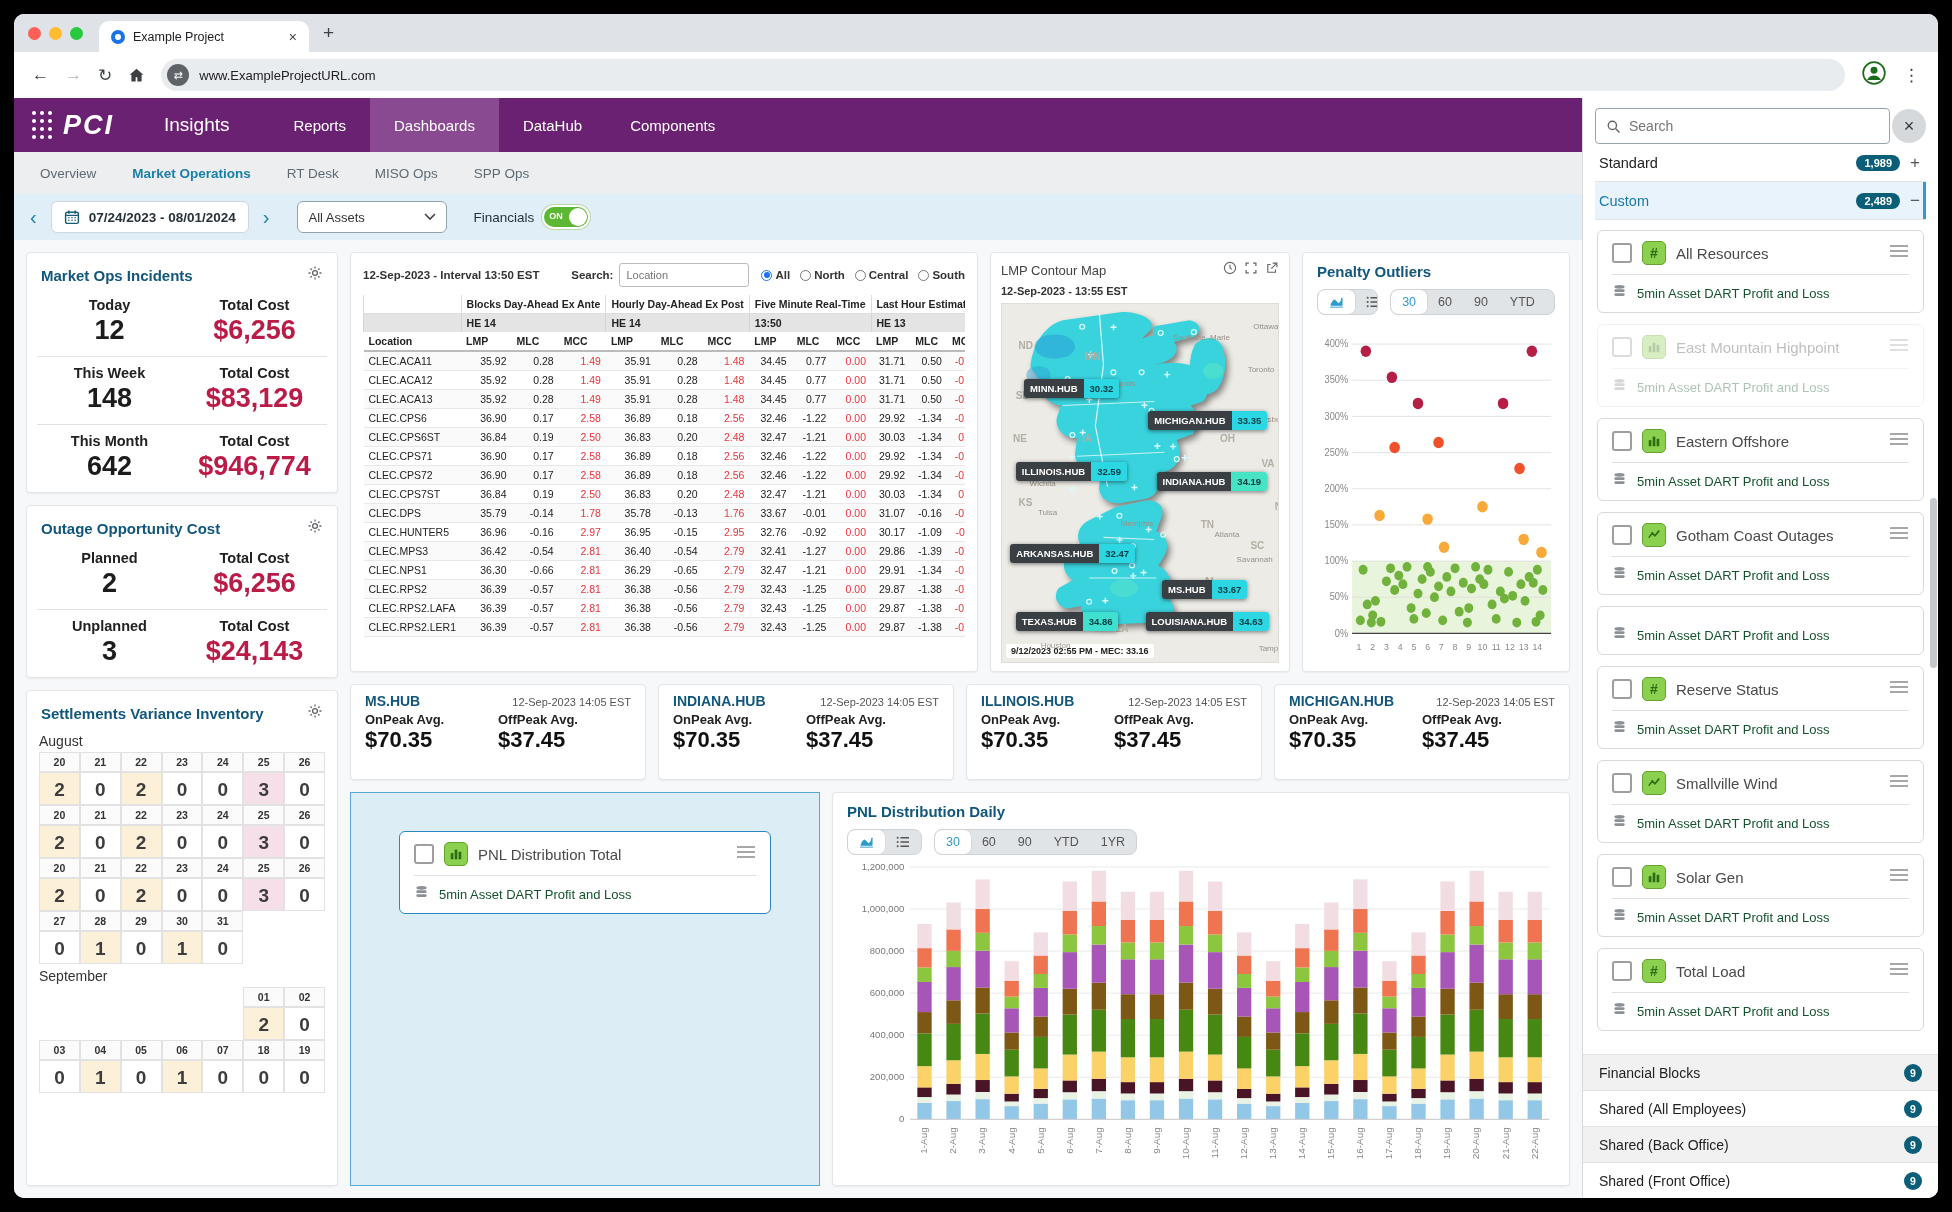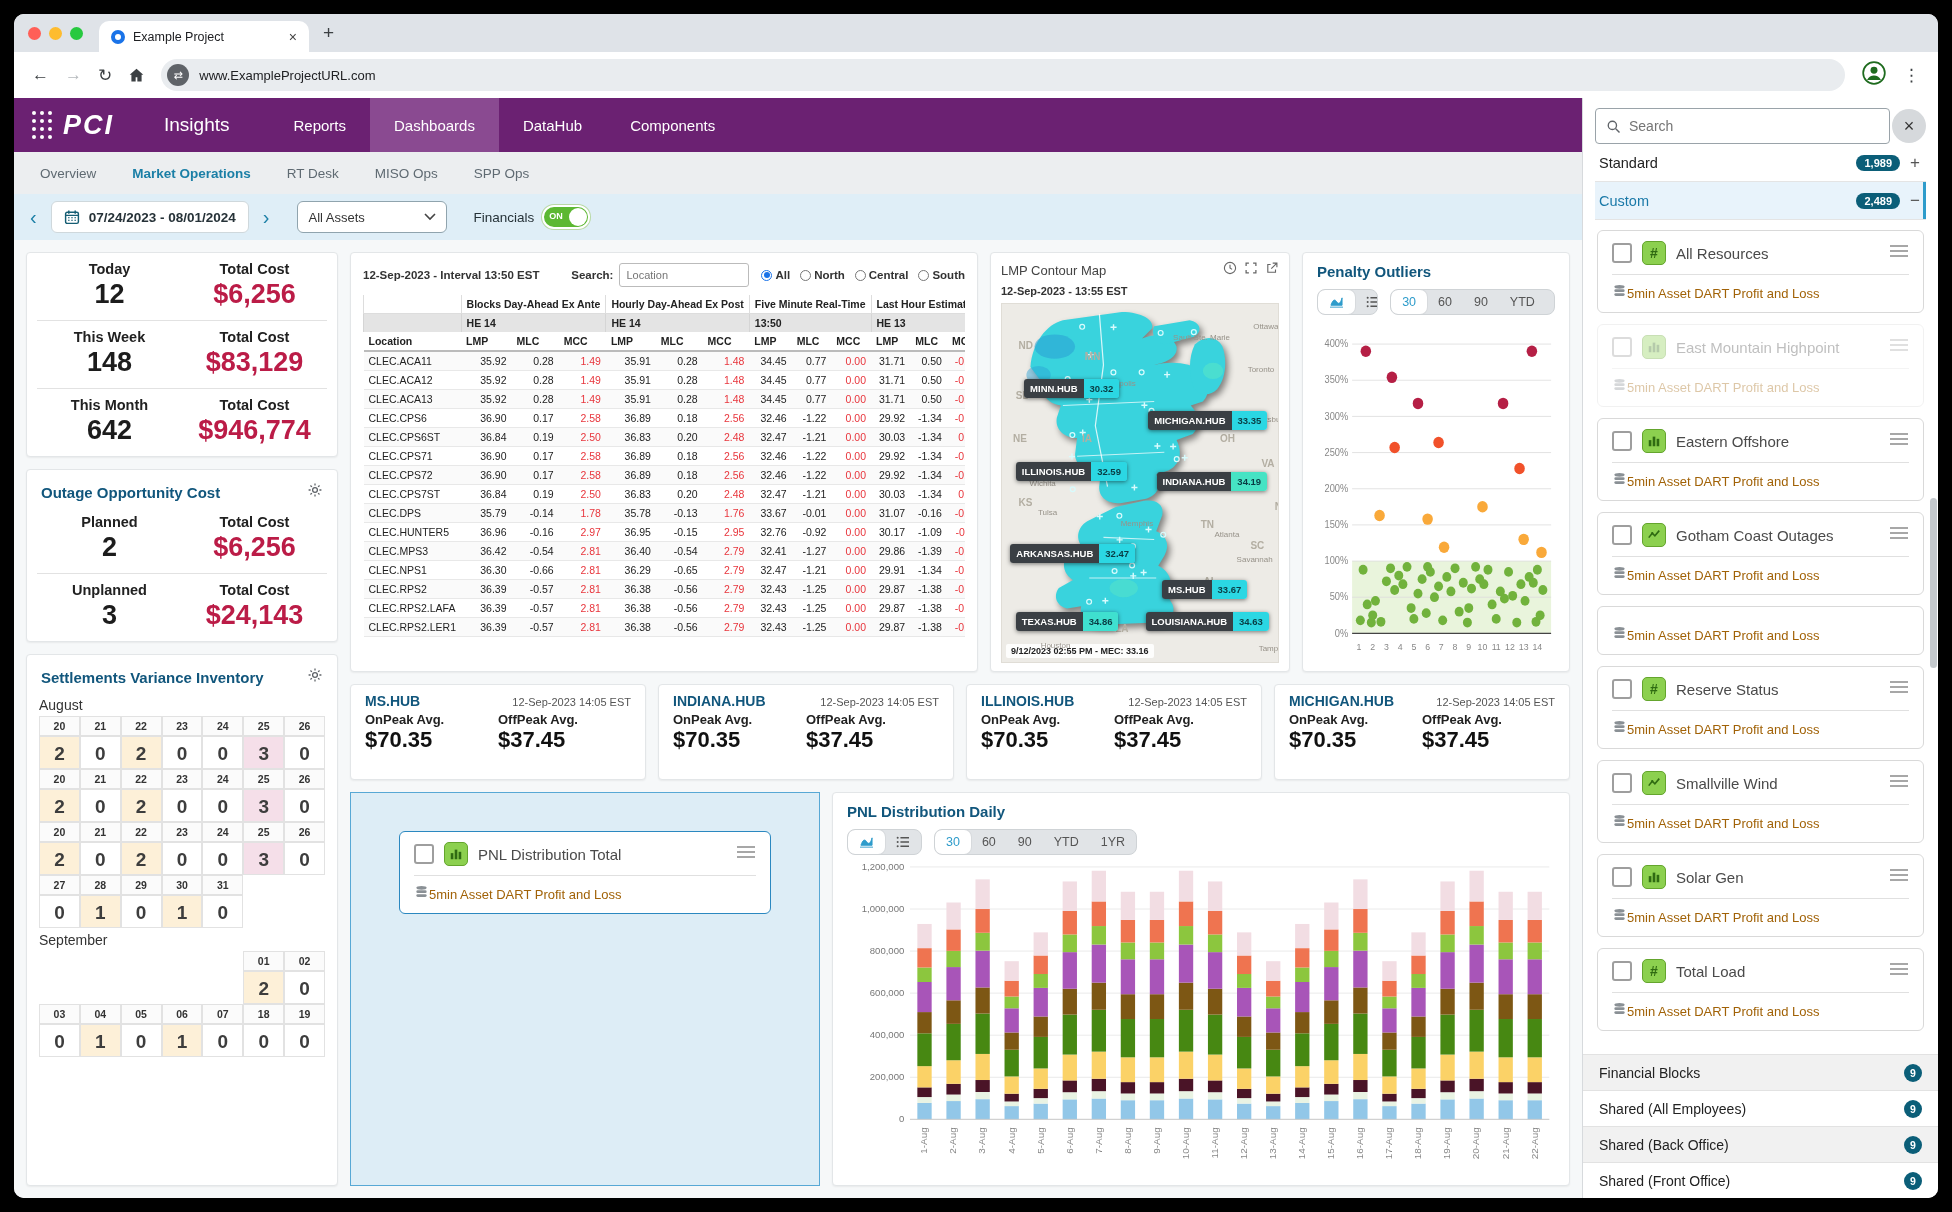--- a/index.html
+++ b/index.html
@@ -125,21 +125,21 @@
   
   .bottomrow{display:flex;gap:12px;flex:1;min-height:0}
   .selpanel{width:470px;background:#ddedf6;border:1px solid #57a8d5;flex:none;display:flex;justify-content:center;align-items:flex-start;padding-top:38px}
   .wcard{background:#fff;border:1px solid #d9d9d9;border-radius:6px;padding:10px 14px}
   .wcard.sel{border-color:#2b88c0;width:372px}
   .wtop{display:flex;align-items:center;gap:10px;border-bottom:1px solid #e0e0e0;padding-bottom:9px}
   .cbox{width:20px;height:20px;border:2px solid #9e9e9e;border-radius:3px;background:#fff;flex:none}
   .wicon{width:24px;height:24px;border-radius:5px;background:#8cd04f;border:1px solid #64a52d;display:flex;align-items:center;justify-content:center;flex:none;font-weight:bold;color:#2f6b12;font-size:14px}
   .wtitle{font-size:15px;color:#4a4a4a;flex:1;white-space:nowrap;overflow:hidden}
   .drag{flex:none}
-  .wsub{display:flex;gap:0;align-items:center;padding-top:9px;color:#a16207;font-size:13px}
+  .wsub{display:flex;gap:10px;align-items:center;padding-top:9px;color:#14532d;font-size:13px}
   .disabled{opacity:.35}
   
   .sidebar{width:356px;background:#fff;border-left:1px solid #d7dadd;display:flex;flex-direction:column;padding:10px 12px 0;overflow:hidden;position:relative;flex:none}
   .srow{display:flex;gap:2px;align-items:center;flex:none}
   .sbox{flex:1;height:36px;border:1px solid #9aa3a9;border-radius:4px;display:flex;align-items:center;gap:8px;padding:0 10px;color:#757575;font-size:14px;background:#fff}
   .closebtn{width:34px;height:34px;border-radius:50%;background:#d6d9dc;display:flex;align-items:center;justify-content:center;font-size:18px;color:#333;flex:none}
   .sechead{display:flex;align-items:center;height:38px;font-size:14.5px;color:#222;border-bottom:1px solid #e4e4e4;gap:8px;padding:0 4px;flex:none}
   .sechead .lbl{flex:1}
   .sechead.on{background:#e8f3fb;color:#1a79a8;box-shadow:inset -3px 0 0 #2e9ccb}
   .badge{background:#0b5e78;color:#fff;border-radius:10px;font-size:11px;padding:2px 8px;font-weight:bold}
@@ -252,20 +252,29 @@
           <span class="toggle">
             <span class="txt">ON</span>
             <span class="knob"></span>
           </span>
         </div>
       </div>
 
       <div class="content">
         <div class="leftcol">
           <div class="card">
+            <div class="cardhead">
+              <span class="ctitle">Market Ops Incidents</span>
+              <span><svg width="16" height="16" viewBox="0 0 20 20">
+                    <g fill="none" stroke="#5f6368" stroke-width="1.6">
+                      <circle cx="10" cy="10" r="3"></circle>
+                      <path d="M10 2v2.5M10 15.5V18M2 10h2.5M15.5 10H18M4.3 4.3l1.8 1.8M13.9 13.9l1.7 1.7M15.7 4.3l-1.8 1.8M6.1 13.9l-1.8 1.8"></path>
+                    </g>
+                  </svg></span>
+            </div>
             <div id="marketOpsRows">
                 <div class="statrow">
                   <div class="statcell">
                     <div class="slabel">Today</div>
                     <div class="sval">12</div>
                   </div>
                   <div class="statcell">
                     <div class="slabel">Total Cost</div>
                     <div class="sval red">$6,256</div>
                   </div>

